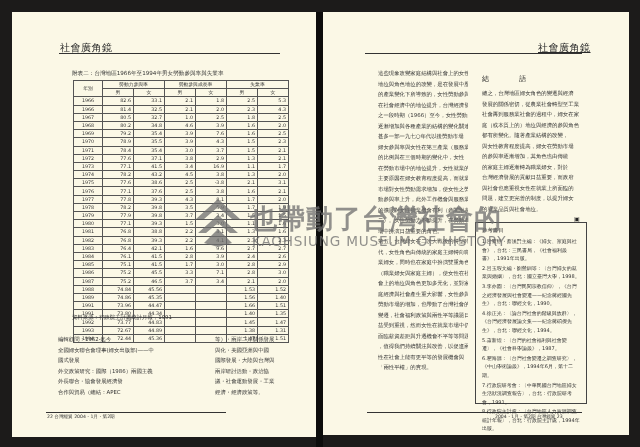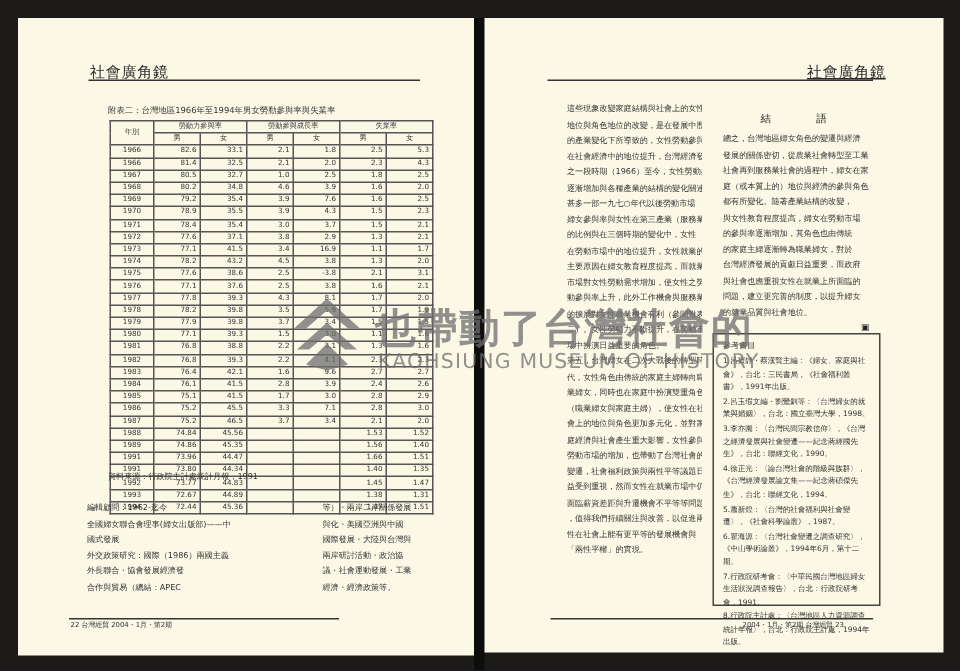--- a/index.html
+++ b/index.html
@@ -13,21 +13,21 @@
   .tbl-title{position:absolute;left:72px;top:70px;font-size:5.6px;color:#333;white-space:nowrap;}
   table.data{position:absolute;left:73px;top:80px;border-collapse:collapse;font-size:4.8px;color:#333;}
   table.data td, table.data th{border:0.6px solid #555;padding:0 2px;height:7.2px;line-height:7px;font-weight:normal;text-align:right;}
   table.data th{text-align:center;}
   table.data td.yr{text-align:center;width:24px;}
   table.data td.v{width:26px;}
   .src{position:absolute;left:72px;top:314px;font-size:5.4px;color:#333;}
   .col{position:absolute;font-size:5.4px;line-height:10.5px;color:#333;}
   .folio{position:absolute;font-size:4.6px;color:#333;white-space:nowrap;}
   .foot-rule{position:absolute;height:0.8px;background:#333;}
-  .section-h{position:absolute;font-size:7px;color:#222;letter-spacing:14px;margin-left:25px;}
+  .section-h{position:absolute;font-size:7px;color:#222;letter-spacing:14px;}
   .box{position:absolute;border:0.8px solid #444;}
   .box .bt{font-size:5.4px;color:#333;margin:4px 6px 3px 6px;}
   .ref{font-size:5px;line-height:8.6px;color:#333;margin:0 5px 1px 6px;}
   .end-mark{position:absolute;font-size:6px;color:#222;}
   .wm{position:absolute;left:190px;top:197px;color:rgba(110,110,110,0.75);white-space:nowrap;}
   .wm .logo{position:absolute;left:0;top:0;width:56px;height:52px;}
   .wm .zh{position:absolute;left:60px;top:4px;font-size:27px;font-weight:bold;letter-spacing:1px;}
   .wm .en{position:absolute;left:62px;top:36px;font-size:13.6px;letter-spacing:0.8px;}
 </style>
 </head>

